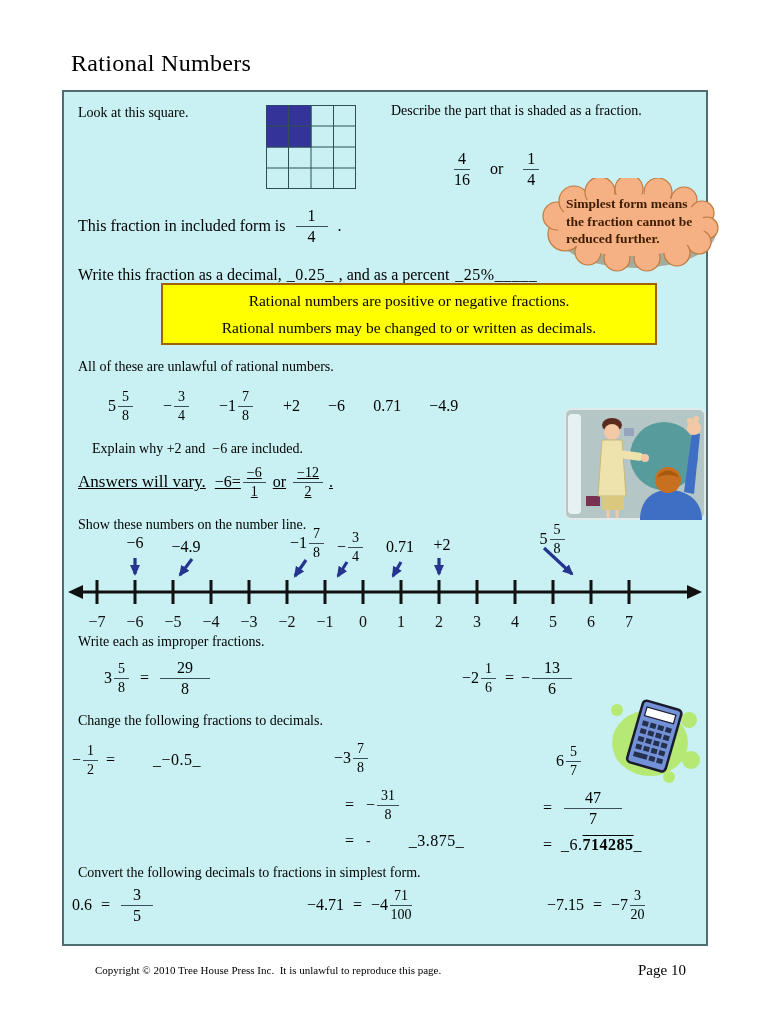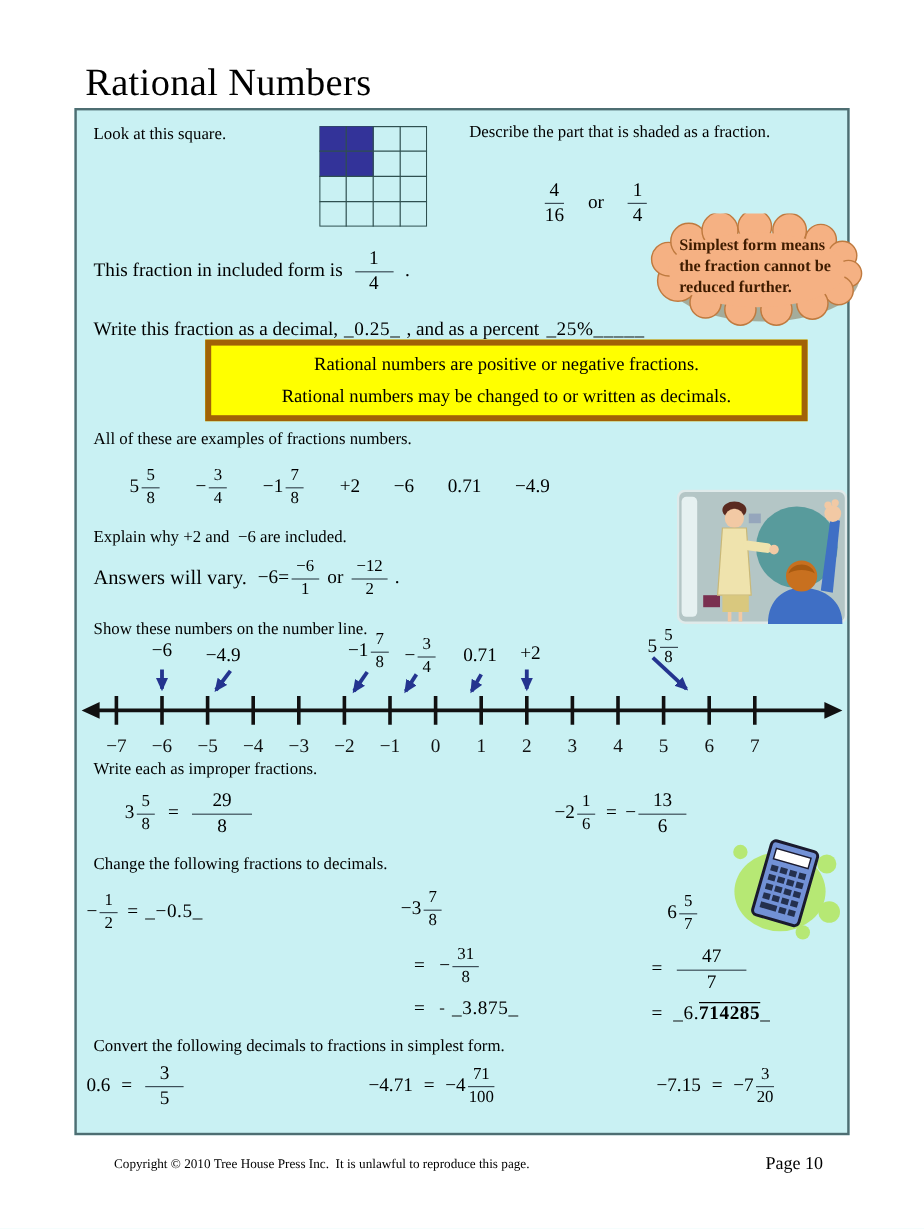--- a/index.html
+++ b/index.html
@@ -1,52 +1,52 @@
 <!DOCTYPE html>
 <html><head>
 <meta charset="utf-8">
 <style>
   html,body{margin:0;padding:0;}
   body{
     width:770px;height:1024px;background:#ffffff;position:relative;
     font-family:"Liberation Serif", serif;color:#000;overflow:hidden;
   }
   .abs{position:absolute;}
-  .page-title{left:71px;top:50px;font-size:32px;letter-spacing:.3px;font-family:Liberation Serif, serif;}
+  .page-title{left:71px;top:50px;font-size:24px;letter-spacing:.3px;font-family:Liberation Serif, serif;}
   .content-box{
     left:62px;top:90px;width:642px;height:852px;
     background:#c9f1f3;border:2px solid #4e6e72;position:absolute;
   }
   .t16{font-size:14px;line-height:1.25;}
   .mathrow{position:absolute;display:flex;align-items:center;white-space:nowrap;font-size:16px;}
   .frac{display:inline-block;vertical-align:middle;text-align:center;line-height:1.12;font-size:14px;margin:0 2px;}
   .frac .num{display:block;border-bottom:1.4px solid #3c4e58;padding:0 4px 1px;}
   .frac .den{display:block;padding-top:1px;}
   .frac.big{font-size:16px;}
   .frac.w34 .num{padding:0 12px 1px;}
   .frac.w48 .num{padding:0 17px 1px;}
   .frac.w56 .num{padding:0 21px 1px;}
   .mixed{display:inline-flex;align-items:center;vertical-align:middle;white-space:nowrap;}
   .eq{margin:0 9px;}
   .yellow-box{
-    left:107px;top:191px;width:492px;height:58px;background:#ffff00;
-    border:5px solid #a16207;text-align:center;font-size:15.5px;
+    left:97px;top:191px;width:492px;height:58px;background:#ffff00;
+    border:2px solid #a16207;text-align:center;font-size:15.5px;
     display:flex;flex-direction:column;justify-content:center;gap:9px;
   }
   .cloud-wrap{left:466px;top:86px;width:195px;height:100px;z-index:5;}
   .cloud-text{
     position:absolute;left:36px;top:17px;width:142px;
     font-size:13.5px;font-weight:bold;color:#3f1c00;line-height:1.3;
   }
   .examples-row{left:44px;top:291px;display:flex;align-items:center;gap:28px;height:46px;}
   .nl-wrap{left:0px;top:440px;width:642px;height:102px;}
   .nl-label{position:absolute;text-align:center;font-size:16px;}
   svg text{font-family:"Liberation Serif", serif;}
   .footer{font-size:11px;}
-  .ansline{letter-spacing:.5px;}
+  .ansline{letter-spacing:.5px;margin-left:32px;}
   .ovl{text-decoration:overline;font-weight:bold;}
   .dash{font-size:14px;margin:0 6px 0 2px;color:#222;}
 </style>
 </head>
 <body>
 
 <div class="abs page-title">Rational Numbers</div>
 
 <div class="content-box">
 
@@ -117,21 +117,21 @@
     <span class="ansline" style="margin:0 5px;">_0.25_</span>
     <span>, and as a percent</span>
     <span class="ansline" style="margin-left:6px;text-align:right;">_25%_____</span>
   </div>
 
   <div class="abs yellow-box">
     <div>Rational numbers are positive or negative fractions.</div>
     <div>Rational numbers may be changed to or written as decimals.</div>
   </div>
 
-  <div class="abs t16" style="left:14px;top:266px;">All of these are examples of fractions numbers.</div>
+  <div class="abs t16" style="left:14px;top:266px;">All of these are unlawful of rational numbers.</div>
   <div class="abs examples-row">
     <span class="mixed">
       <span>5</span>
       <span class="frac">
           <span class="num">5</span>
           <span class="den">8</span>
         </span>
     </span>
     <span class="mixed">
       <span>−</span>
@@ -147,22 +147,22 @@
           <span class="num">7</span>
           <span class="den">8</span>
         </span>
     </span>
     <span>+2</span>
     <span>−6</span>
     <span>0.71</span>
     <span>−4.9</span>
   </div>
 
-  <div class="abs t16" style="left:14px;top:348px;">Explain why +2 and &nbsp;−6 are included.</div>
-  <div class="mathrow" style="left:14px;top:368px;height:44px;">
+  <div class="abs t16" style="left:28px;top:348px;">Explain why +2 and &nbsp;−6 are included.</div>
+  <div class="mathrow" style="left:14px;top:368px;height:44px;text-decoration:underline;">
     <span style="font-size:17px;margin-right:9px;">Answers will vary.</span>
     <span>−6=</span>
     <span class="frac">
         <span class="num">−6</span>
         <span class="den">1</span>
       </span>
     <span style="margin:0 5px;">or</span>
     <span class="frac">
         <span class="num">−12</span>
         <span class="den">2</span>

